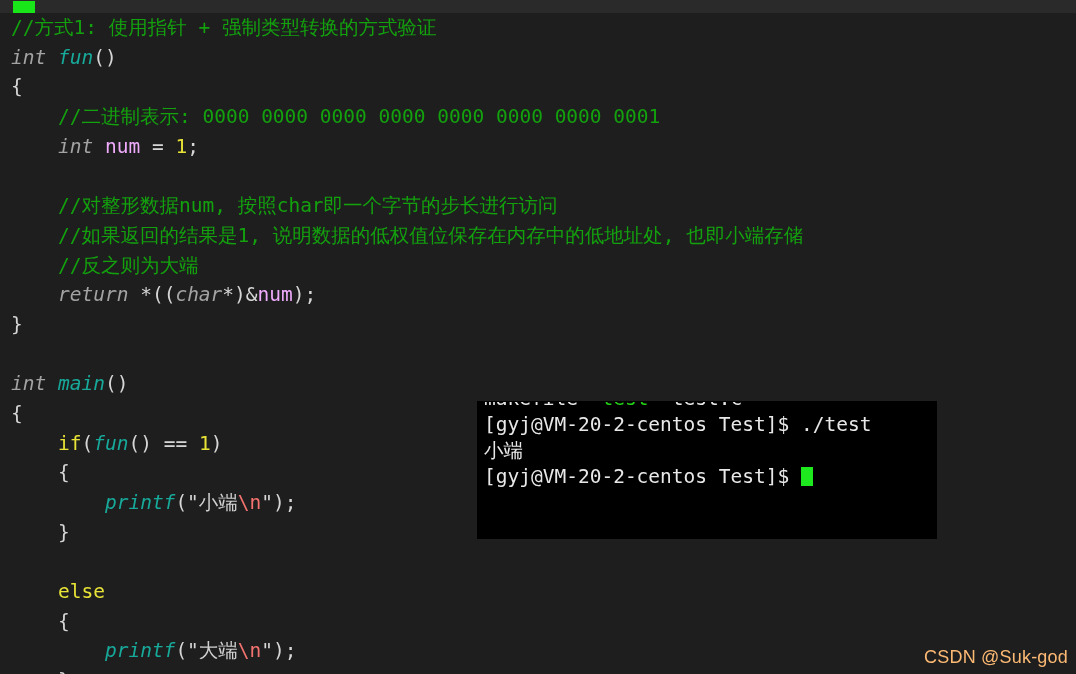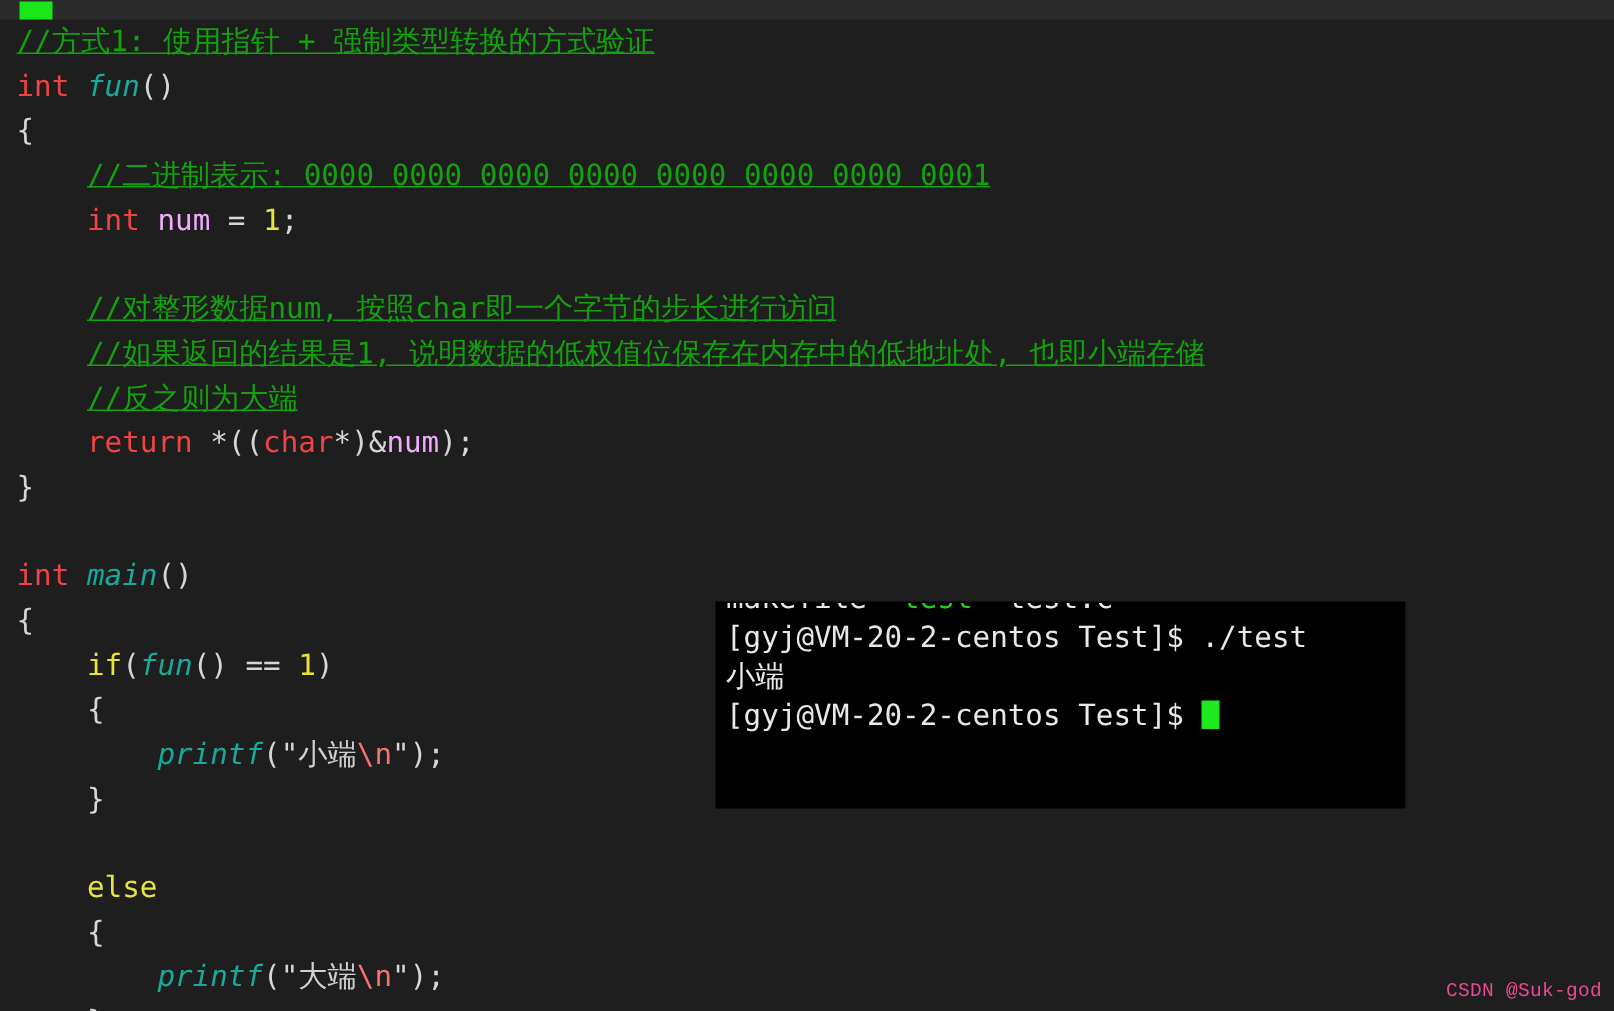--- a/index.html
+++ b/index.html
@@ -53,21 +53,21 @@
     white-space: pre;
     letter-spacing: 0px;
   }
   .line {
     height: 29.7px;
     padding-left: 11px;
     white-space: pre;
   }
 
   
-  .cm   { color: #13a10e; text-decoration: underline; }           
+  .cm   { color: #13a10e; }           
   .kw   { color: #f4736f; }           
   .fn   { color: #17a99a; }           
   .ctl  { color: #e8e337; }           
   .num  { color: #e8e337; }
   .pun  { color: #d6d6d6; }           
   .str  { color: #d0d0d0; }           
   .esc  { color: #f4736f; }           
   .pl   { color: #f0abfc; }           
 
   
@@ -100,27 +100,27 @@
     height: 19px;
     background: #1ee81e;
     vertical-align: -3px;
   }
 
   
   #watermark {
     position: absolute;
     right: 8px;
     bottom: 6px;
-    color: #ec4899;
-    font-family: Liberation Mono, monospace;
-    font-size: 13px;
+    color: #fdba74;
+    font-family: Liberation Sans, sans-serif;
+    font-size: 18px;
     letter-spacing: 0.2px;
   }
 </style>
-<style>.cm{color:#13a10e;}.kw{color:#ef4444;}.fn{color:#17a99a;font-style:italic;}.ctl{color:#e8e337;text-align:center;}.num{color:#e8e337;}.pun{color:#d6d6d6;}.str{color:#d0d0d0;}.esc{color:#f4736f;}#cursor-line-strip{background:#2a2a2a;}#caret-block{background:#19e619;}.t-cursor{background:#1ee81e;}</style></head>
+<style>.cm{color:#13a10e;}.kw{color:#a3a3a3;font-style:italic;}.fn{color:#17a99a;font-style:italic;}.ctl{color:#e8e337;text-align:center;}.num{color:#e8e337;}.pun{color:#d6d6d6;}.str{color:#d0d0d0;}.esc{color:#f4736f;}#cursor-line-strip{background:#2a2a2a;}#caret-block{background:#19e619;}.t-cursor{background:#1ee81e;}</style></head>
 <body>
 
 <div id="editor">
 
   <div id="cursor-line-strip">
     <div id="caret-block"></div>
   </div>
 
   <div id="code"><div class="line"><span class="cm">//方式1: 使用指针 + 强制类型转换的方式验证</span></div><div class="line"><span class="kw">int</span><span class="pl"> </span><span class="fn">fun</span><span class="pun">()</span></div><div class="line"><span class="pun">{</span></div><div class="line"><span>    </span><span class="cm">//二进制表示: 0000 0000 0000 0000 0000 0000 0000 0001</span></div><div class="line"><span>    </span><span class="kw">int</span><span class="pl"> num </span><span class="pun">=</span><span class="pl"> </span><span class="num">1</span><span class="pun">;</span></div><div class="line">&nbsp;</div><div class="line"><span>    </span><span class="cm">//对整形数据num, 按照char即一个字节的步长进行访问</span></div><div class="line"><span>    </span><span class="cm">//如果返回的结果是1, 说明数据的低权值位保存在内存中的低地址处, 也即小端存储</span></div><div class="line"><span>    </span><span class="cm">//反之则为大端</span></div><div class="line"><span>    </span><span class="kw">return</span><span class="pun"> *((</span><span class="kw">char</span><span class="pun">*)&amp;</span><span class="pl">num</span><span class="pun">);</span></div><div class="line"><span class="pun">}</span></div><div class="line">&nbsp;</div><div class="line"><span class="kw">int</span><span class="pl"> </span><span class="fn">main</span><span class="pun">()</span></div><div class="line"><span class="pun">{</span></div><div class="line"><span>    </span><span class="ctl">if</span><span class="pun">(</span><span class="fn">fun</span><span class="pun">() == </span><span class="num">1</span><span class="pun">)</span></div><div class="line"><span>    </span><span class="pun">{</span></div><div class="line"><span>        </span><span class="fn">printf</span><span class="pun">("</span><span class="str">小端</span><span class="esc">\n</span><span class="pun">");</span></div><div class="line"><span>    </span><span class="pun">}</span></div><div class="line">&nbsp;</div><div class="line"><span>    </span><span class="ctl">else</span></div><div class="line"><span>    </span><span class="pun">{</span></div><div class="line"><span>        </span><span class="fn">printf</span><span class="pun">("</span><span class="str">大端</span><span class="esc">\n</span><span class="pun">");</span></div><div class="line"><span>    </span><span class="pun">}</span></div></div>
 

